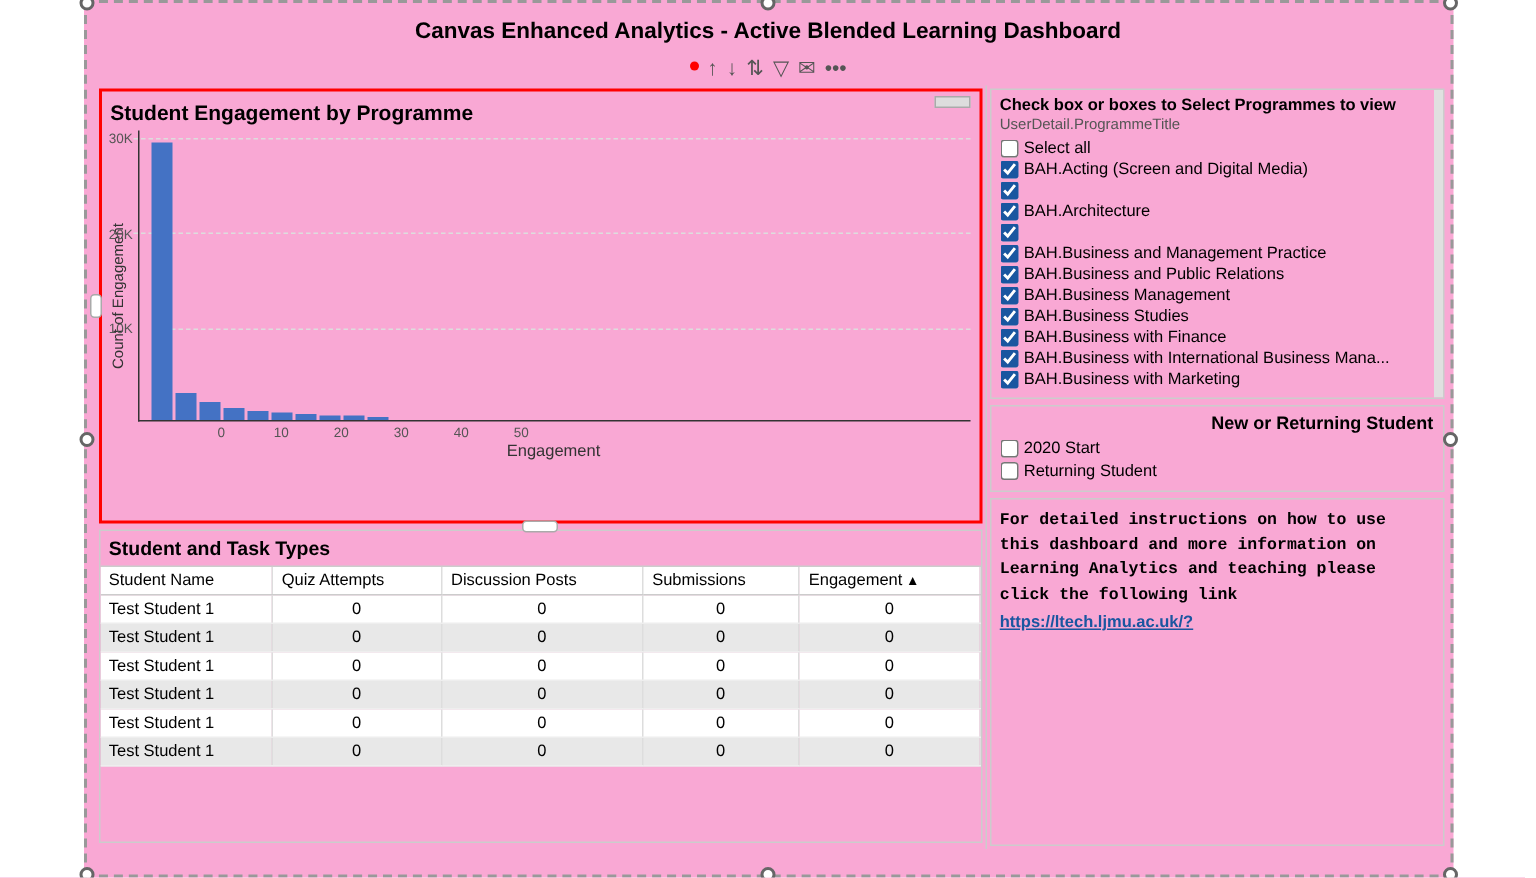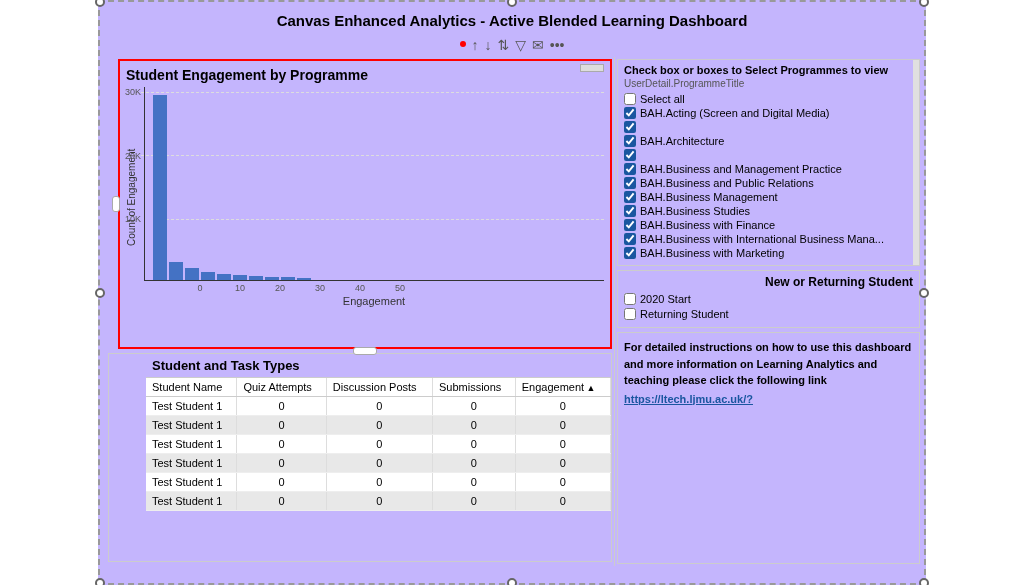--- a/index.html
+++ b/index.html
@@ -6,25 +6,25 @@
     body {
       font-family: Arial, sans-serif;
       font-size: 12px;
       background: #fff;
       display: flex;
       justify-content: center;
       align-items: center;
       min-height: 100vh;
     }
     .outer-container {
-      width: 828px;
+      width: 913px;
       height: 585px;
       border: 2px dashed #999;
       position: relative;
-      background: #c4b5fd;
+      background: #f9a8d4;
     }
     
     .handle {
       width: 10px;
       height: 10px;
       border: 2px solid #666;
       background: #fff;
       position: absolute;
       border-radius: 50%;
     }
@@ -79,21 +79,21 @@
     .left-panel {
       display: flex;
       flex-direction: column;
       flex: 1;
       min-width: 0;
     }
 
     
     .chart-section {
       border: 2.5px solid red;
-      margin: 2px 2px 2px 18px;
+      margin: 2px 2px 2px 8px;
       padding: 6px 6px 6px 6px;
       position: relative;
       flex: 0 0 auto;
       height: 290px;
     }
     .chart-title {
       font-size: 14px;
       font-weight: bold;
       margin-bottom: 4px;
     }
@@ -203,21 +203,20 @@
       color: #333;
       margin-top: 2px;
     }
 
     
     .table-section {
       margin: 2px 2px 4px 8px;
       border: 1px solid #ccc;
       flex: 1;
       overflow: hidden;
-      padding-left: 37px;
     }
     .table-section-title {
       font-size: 13px;
       font-weight: bold;
       padding: 4px 6px;
       border-bottom: 1px solid #ccc;
     }
     .data-table {
       width: 100%;
       border-collapse: collapse;
@@ -334,20 +333,21 @@
       border: 1px solid #ccc;
       margin: 2px 4px 2px 2px;
       padding: 6px;
       flex: 1;
       font-size: 11px;
     }
     .info-text {
       font-weight: bold;
       margin-bottom: 4px;
       line-height: 1.5;
+      font-family: Liberation Mono, monospace;
     }
     .info-link {
       color: #1a56a0;
       text-decoration: underline;
       font-weight: bold;
       cursor: pointer;
       font-size: 11px;
     }
   </style>
 </head>

